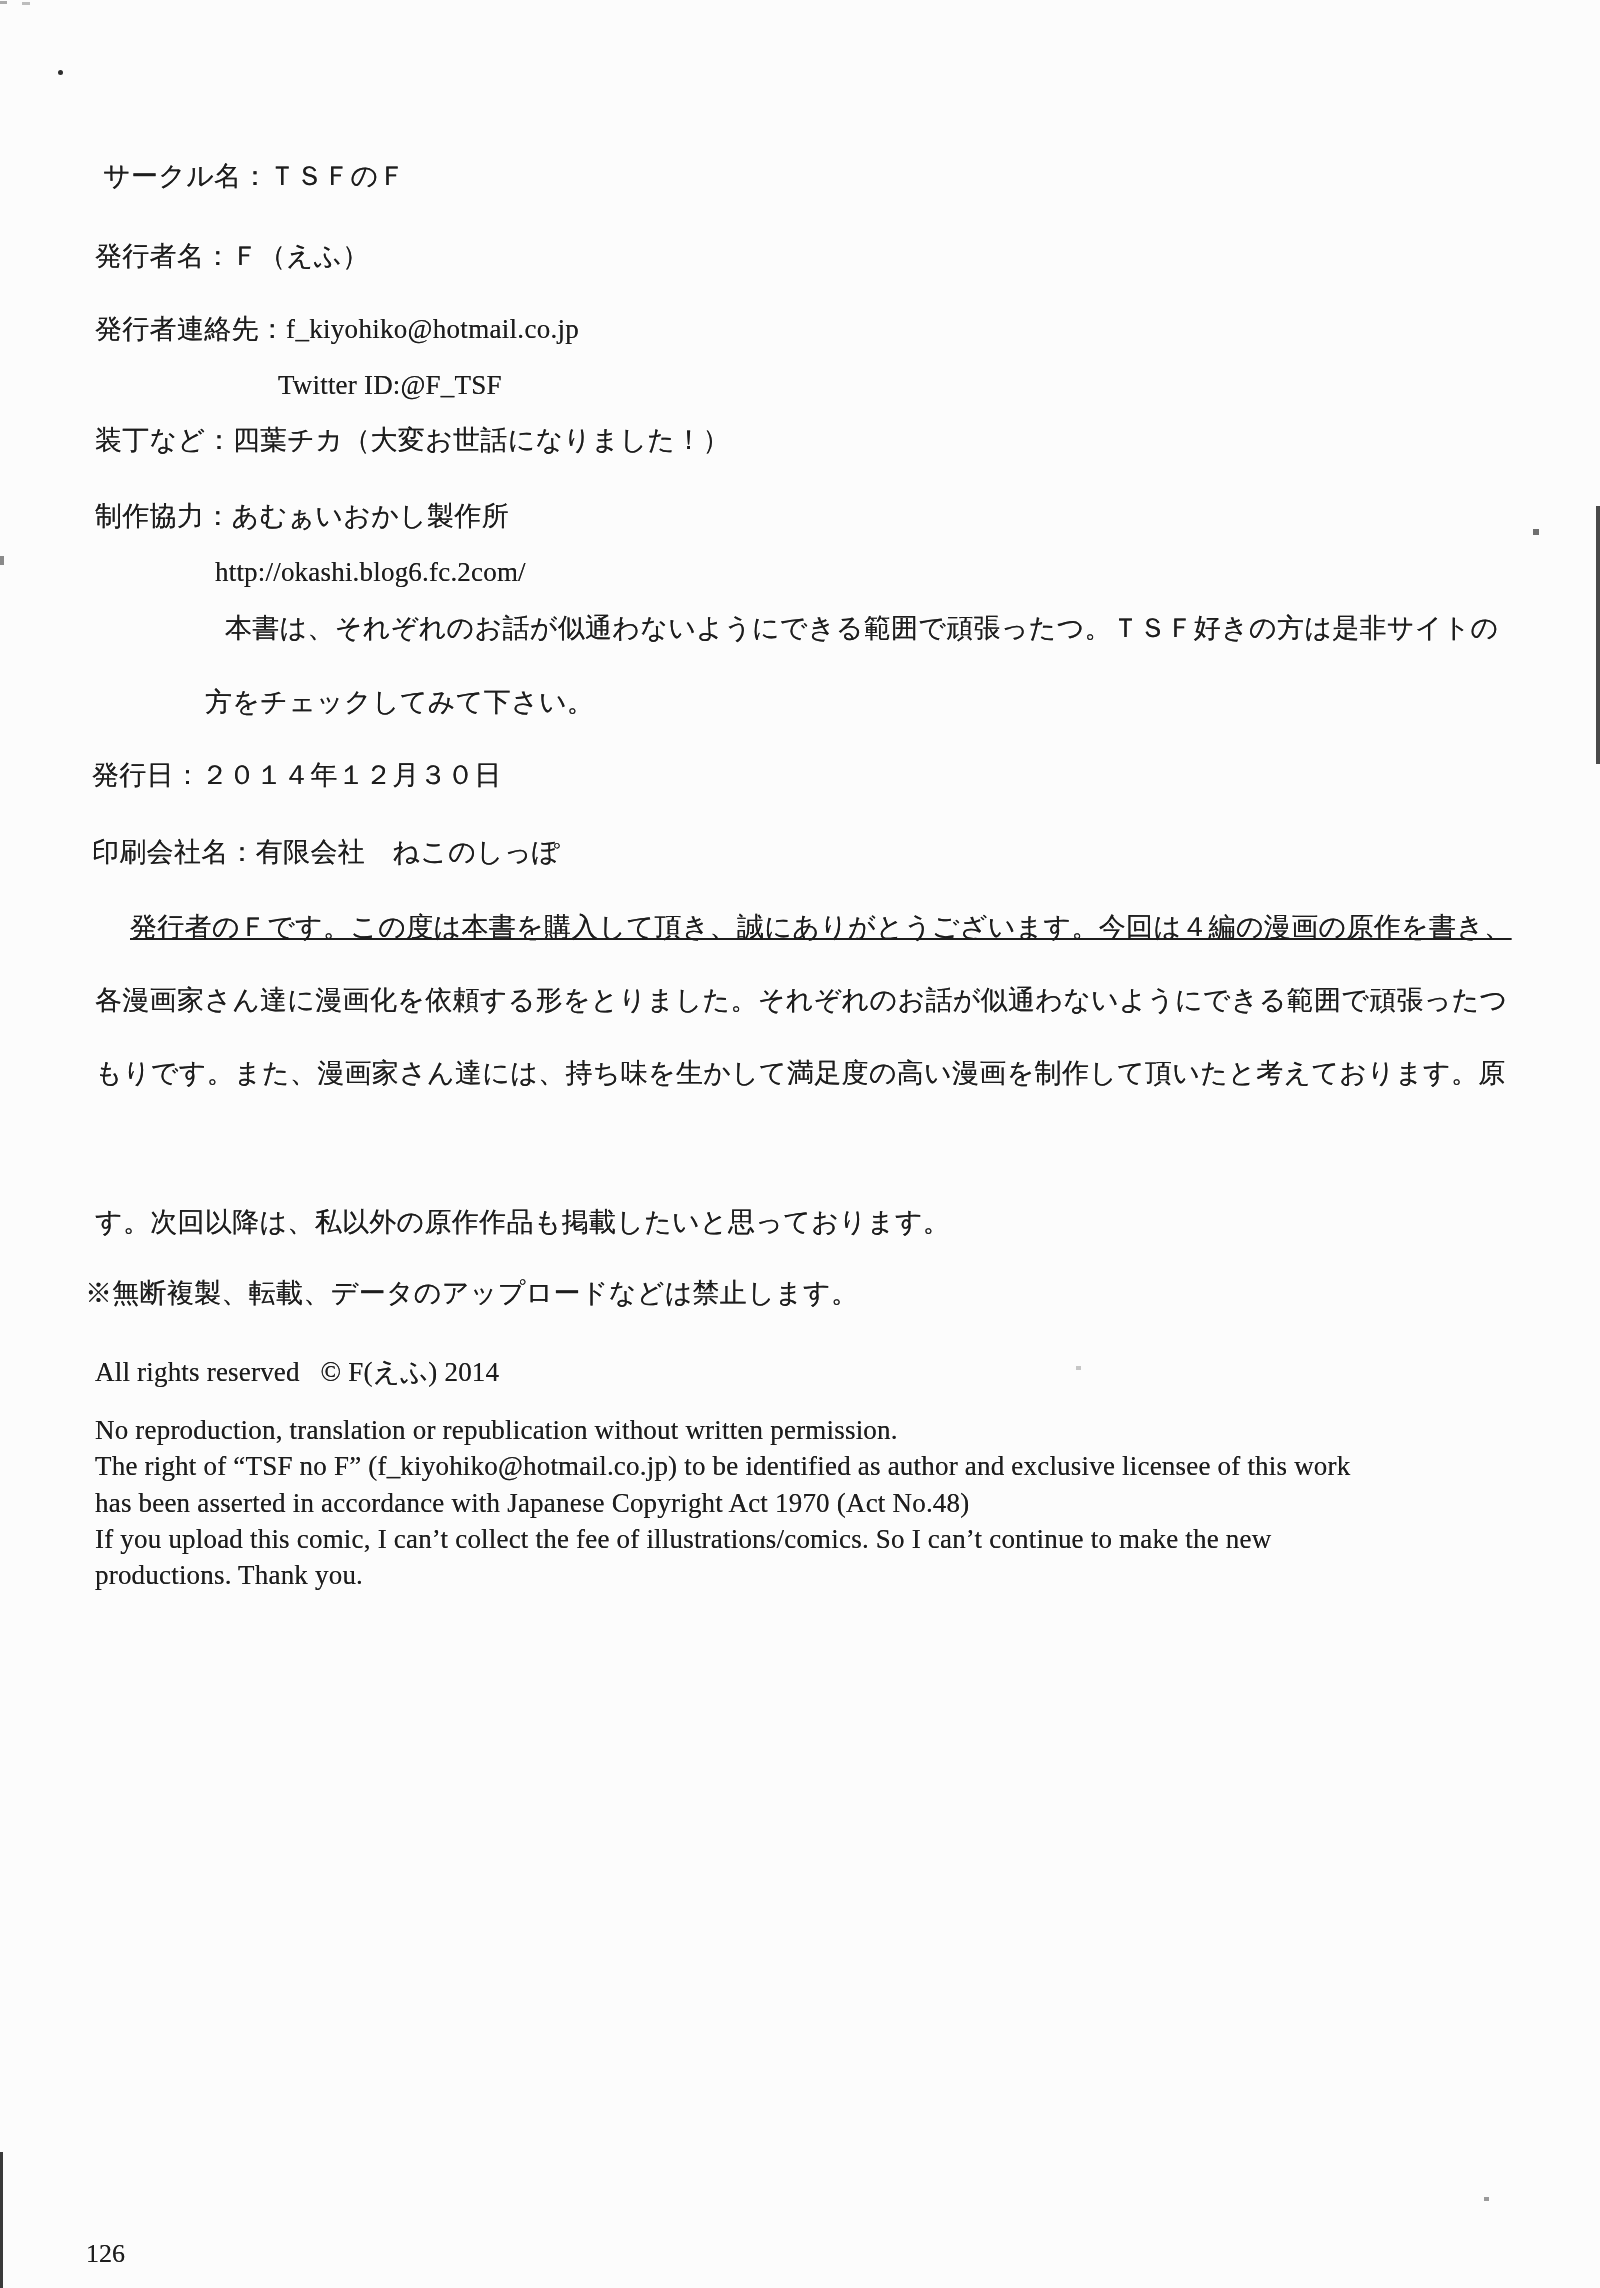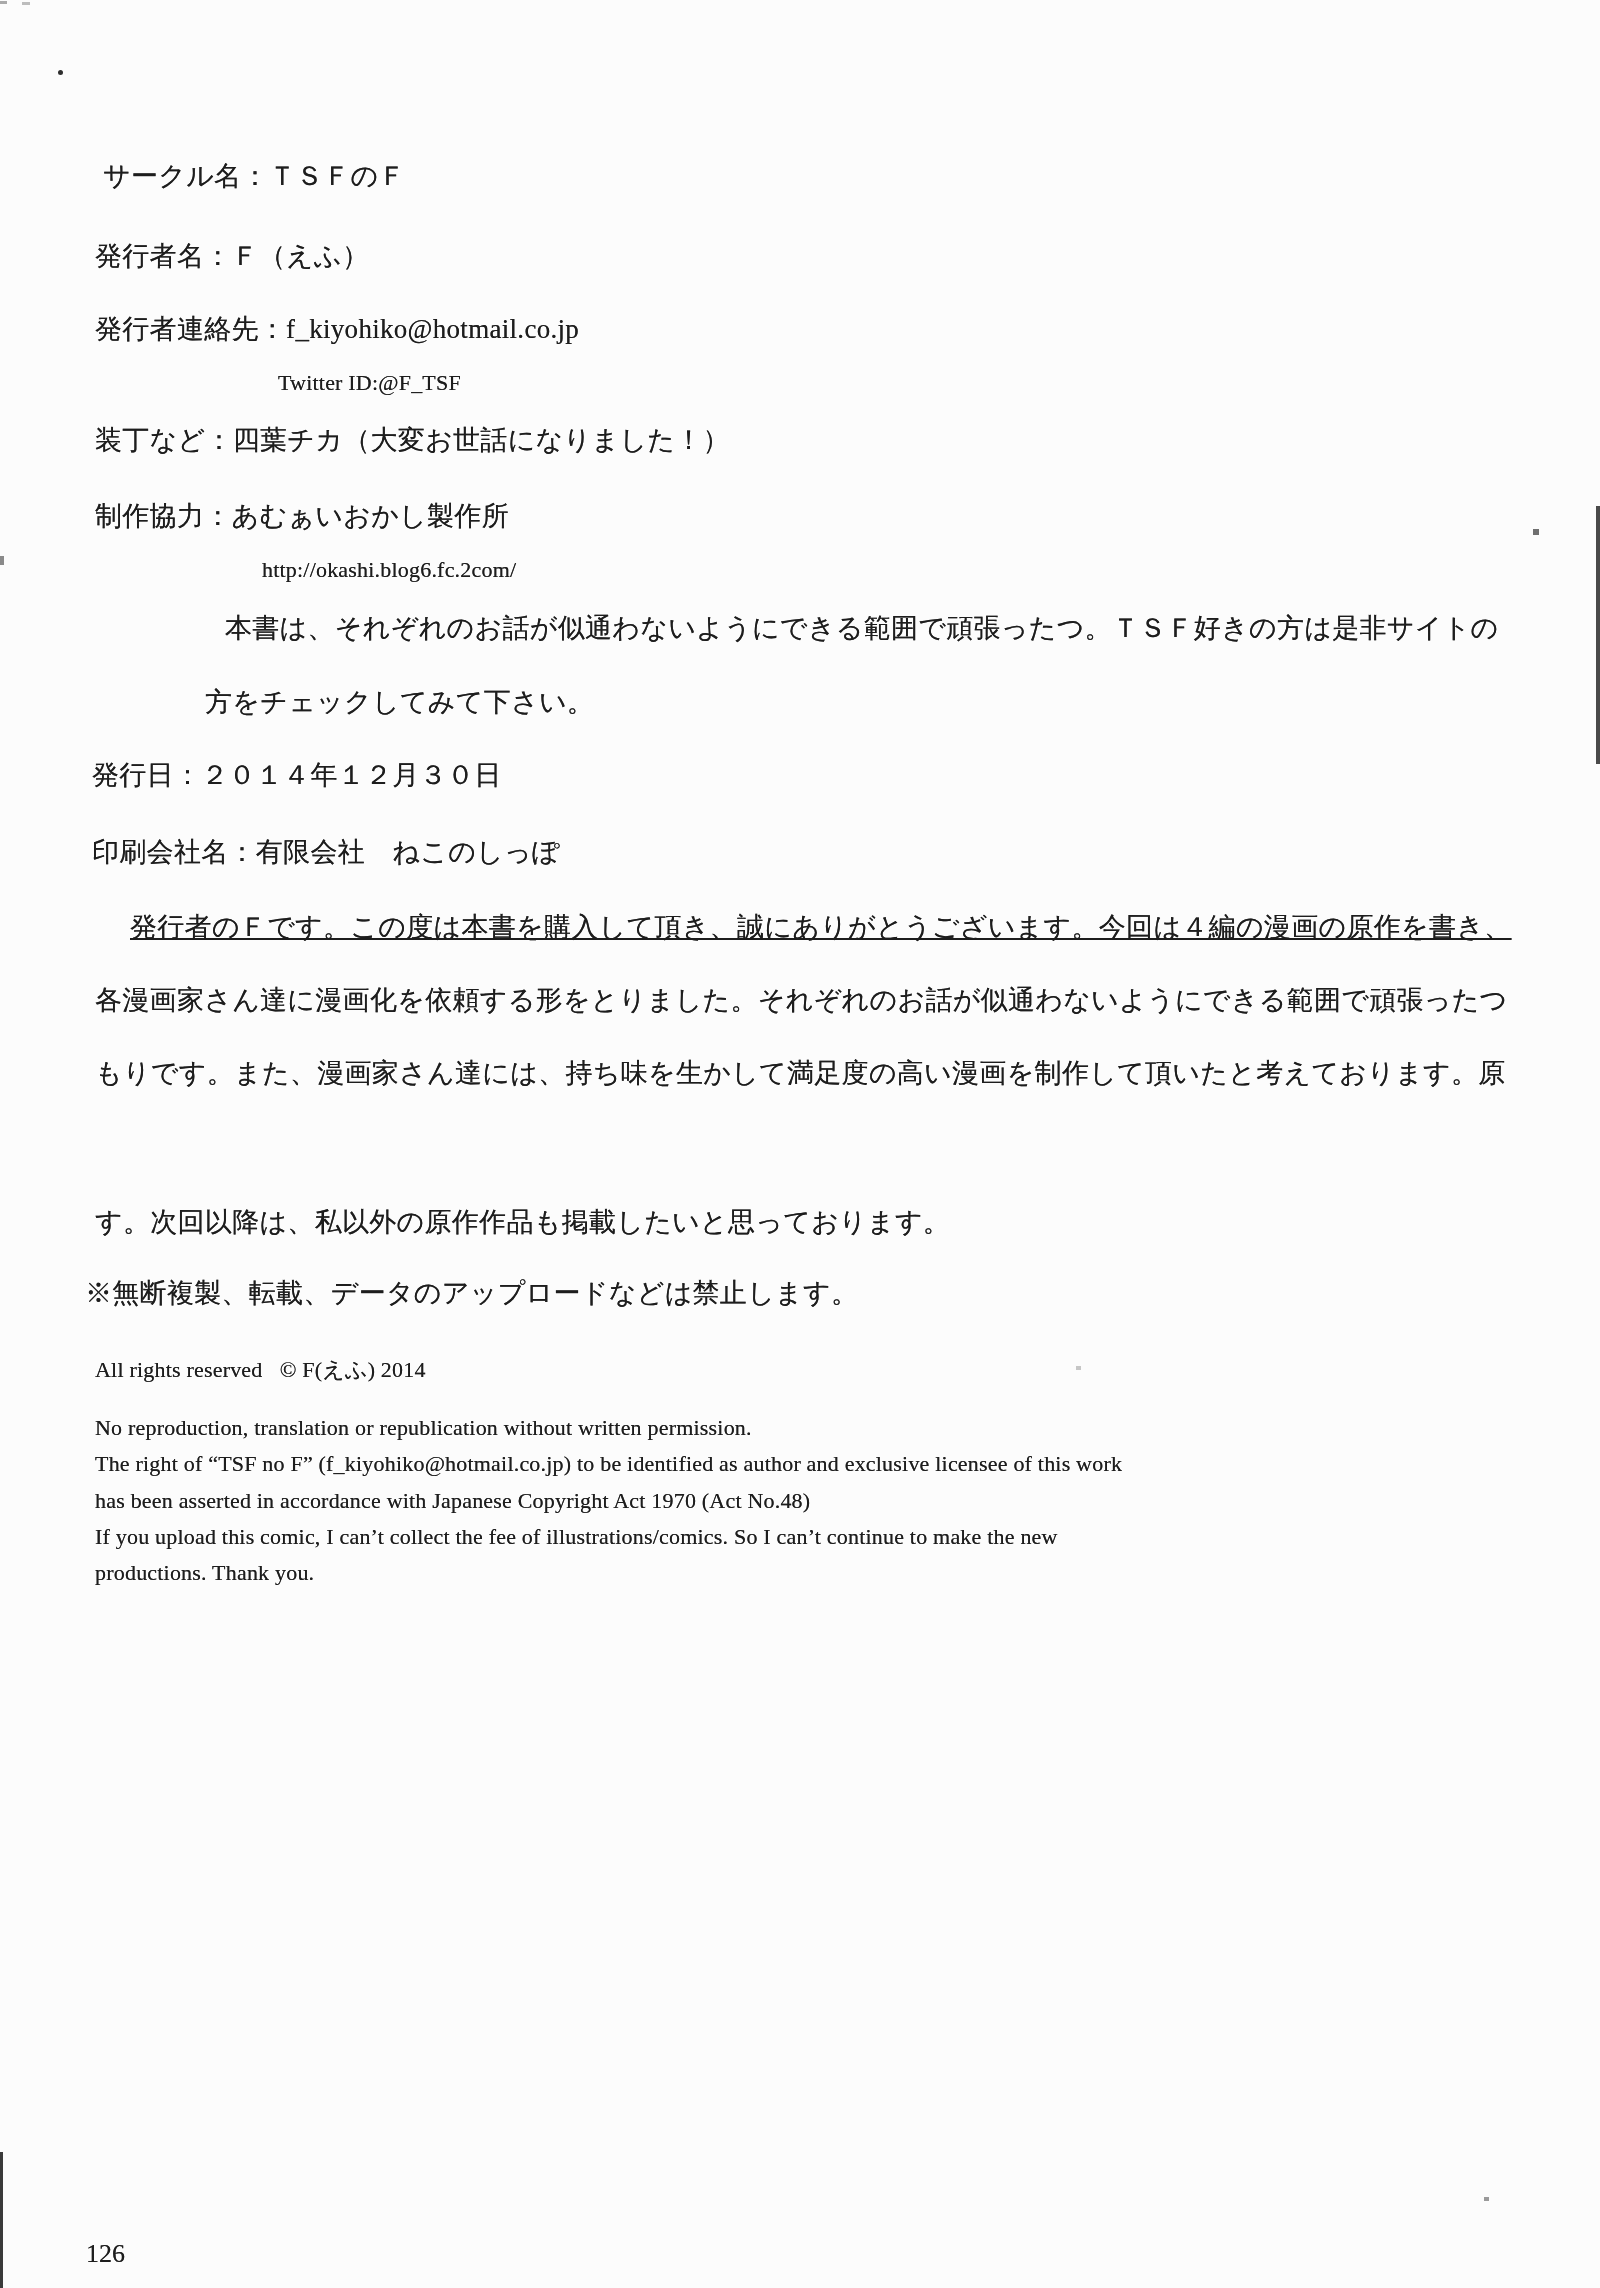--- a/index.html
+++ b/index.html
@@ -12,36 +12,36 @@
     font-family: "Liberation Serif", "DejaVu Serif", serif;
   }
   .line {
     position: absolute;
     white-space: pre;
     color: #1d1d1d;
     line-height: 1.25;
     text-shadow: 0 0 0.6px rgba(20,20,20,0.75);
   }
   .jp { font-size: 27px; letter-spacing: 0.3px; }
-  .en { font-size: 22px; letter-spacing: 0.2px; }
+  .en { font-size: 27px; letter-spacing: 0.2px; }
   .pgnum { font-size: 26px; }
   .artifact { position: absolute; }
 </style>
 </head>
 <body>
 
 <div class="page">
 
   <div class="line jp" style="left:103px; top:160px;">サークル名：ＴＳＦのＦ</div>
   <div class="line jp" style="left:95px;  top:240px;">発行者名：Ｆ（えふ）</div>
   <div class="line jp" style="left:95px;  top:313px;">発行者連絡先：f_kiyohiko@hotmail.co.jp</div>
   <div class="line en" style="left:278px; top:369px;">Twitter ID:@F_TSF</div>
   <div class="line jp" style="left:95px;  top:424px;">装丁など：四葉チカ（大変お世話になりました！）</div>
   <div class="line jp" style="left:95px;  top:500px;">制作協力：あむぁいおかし製作所</div>
-  <div class="line en" style="left:215px; top:556px;margin-left:47px;">http://okashi.blog6.fc.2com/</div>
+  <div class="line en" style="left:215px; top:556px;">http://okashi.blog6.fc.2com/</div>
   <div class="line jp" style="left:225px; top:612px;">本書は、それぞれのお話が似通わないようにできる範囲で頑張ったつ。ＴＳＦ好きの方は是非サイトの</div>
   <div class="line jp" style="left:205px; top:686px;">方をチェックしてみて下さい。</div>
   <div class="line jp" style="left:92px;  top:759px;">発行日：２０１４年１２月３０日</div>
   <div class="line jp" style="left:92px;  top:836px;">印刷会社名：有限会社　ねこのしっぽ</div>
 
   <div class="line jp" style="left:130px; top:911px;text-decoration:underline;">発行者のＦです。この度は本書を購入して頂き、誠にありがとうございます。今回は４編の漫画の原作を書き、</div>
   <div class="line jp" style="left:95px;  top:984px;text-align:right;">各漫画家さん達に漫画化を依頼する形をとりました。それぞれのお話が似通わないようにできる範囲で頑張ったつ</div>
   <div class="line jp" style="left:95px;  top:1057px;">もりです。また、漫画家さん達には、持ち味を生かして満足度の高い漫画を制作して頂いたと考えております。原</div>
   <div class="line jp" style="left:95px;  top:1206px;">す。次回以降は、私以外の原作作品も掲載したいと思っております。</div>
   <div class="line jp" style="left:85px;  top:1277px;">※無断複製、転載、データのアップロードなどは禁止します。</div>

